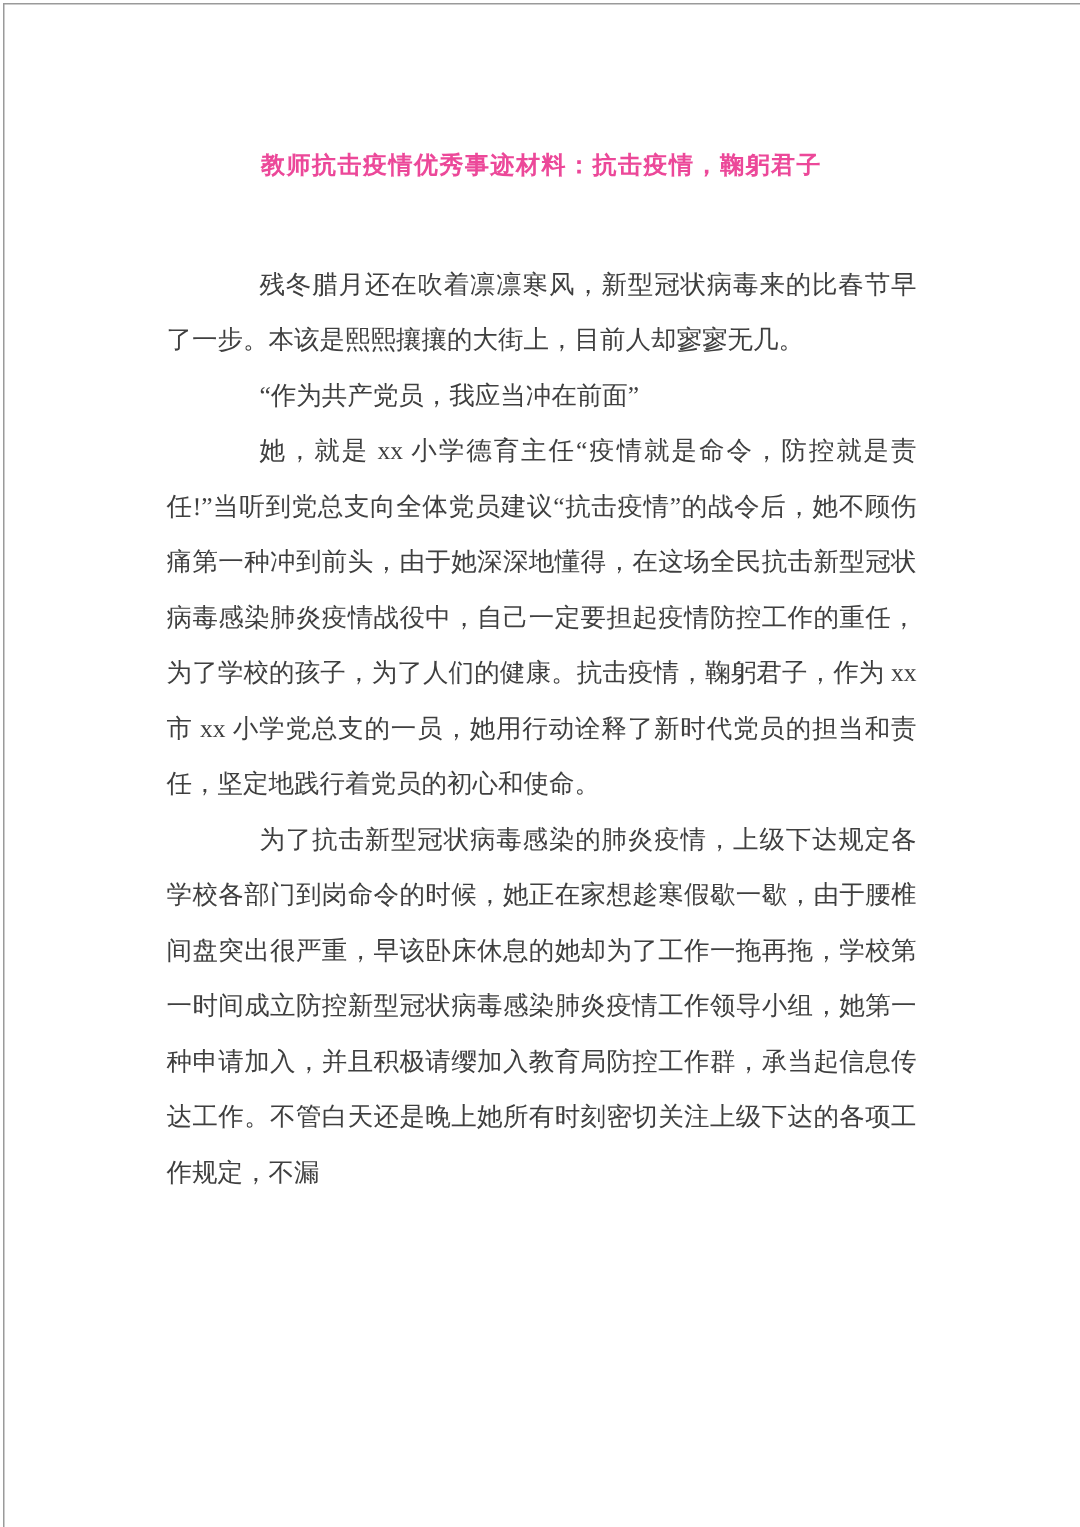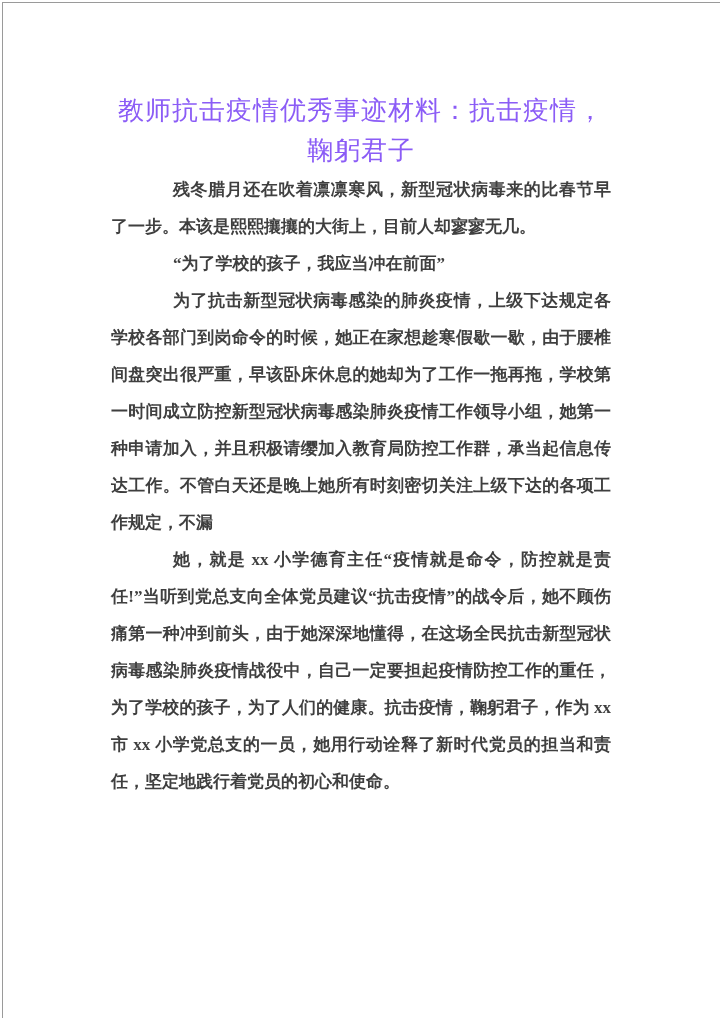--- a/index.html
+++ b/index.html
@@ -20,44 +20,43 @@
     margin: 2px 0 0 2px;
     border: 1px solid #9a9a9a;
     background: #ffffff;
     padding: 88px 0 0 108px;
   }
   .doc-title {
     width: 500px;
     margin: 0;
     height: 40px;
     line-height: 40px;
-    font-size: 26px;
-    font-weight: normal;
+    font-size: 16px;
+    font-weight: bold;
     letter-spacing: 1px;
     text-align: center;
-    color: #8b5cf6;
+    color: #ec4899;
   }
   .doc-body {
     width: 500px;
     margin-top: 40px;
   }
   .doc-body p {
     margin: 0;
     font-size: 17px;
     line-height: 37px;
     text-align: justify;
     text-indent: 62px;
     color: #3f3f3f;
-    font-weight: bold;
   }
 </style>
 </head>
 <body>
 
 <div class="doc-page">
   <h1 class="doc-title">教师抗击疫情优秀事迹材料：抗击疫情，鞠躬君子</h1>
   <div class="doc-body">
       <p>残冬腊月还在吹着凛凛寒风，新型冠状病毒来的比春节早了一步。本该是熙熙攘攘的大街上，目前人却寥寥无几。</p>
-      <p>“为了学校的孩子，我应当冲在前面”</p>
+      <p>“作为共产党员，我应当冲在前面”</p>
+      <p>她，就是 xx 小学德育主任“疫情就是命令，防控就是责任!”当听到党总支向全体党员建议“抗击疫情”的战令后，她不顾伤痛第一种冲到前头，由于她深深地懂得，在这场全民抗击新型冠状病毒感染肺炎疫情战役中，自己一定要担起疫情防控工作的重任，为了学校的孩子，为了人们的健康。抗击疫情，鞠躬君子，作为 xx 市 xx 小学党总支的一员，她用行动诠释了新时代党员的担当和责任，坚定地践行着党员的初心和使命。</p>
       <p>为了抗击新型冠状病毒感染的肺炎疫情，上级下达规定各学校各部门到岗命令的时候，她正在家想趁寒假歇一歇，由于腰椎间盘突出很严重，早该卧床休息的她却为了工作一拖再拖，学校第一时间成立防控新型冠状病毒感染肺炎疫情工作领导小组，她第一种申请加入，并且积极请缨加入教育局防控工作群，承当起信息传达工作。不管白天还是晚上她所有时刻密切关注上级下达的各项工作规定，不漏</p>
-      <p>她，就是 xx 小学德育主任“疫情就是命令，防控就是责任!”当听到党总支向全体党员建议“抗击疫情”的战令后，她不顾伤痛第一种冲到前头，由于她深深地懂得，在这场全民抗击新型冠状病毒感染肺炎疫情战役中，自己一定要担起疫情防控工作的重任，为了学校的孩子，为了人们的健康。抗击疫情，鞠躬君子，作为 xx 市 xx 小学党总支的一员，她用行动诠释了新时代党员的担当和责任，坚定地践行着党员的初心和使命。</p>
     </div>
 </div>
 
 </body></html>

